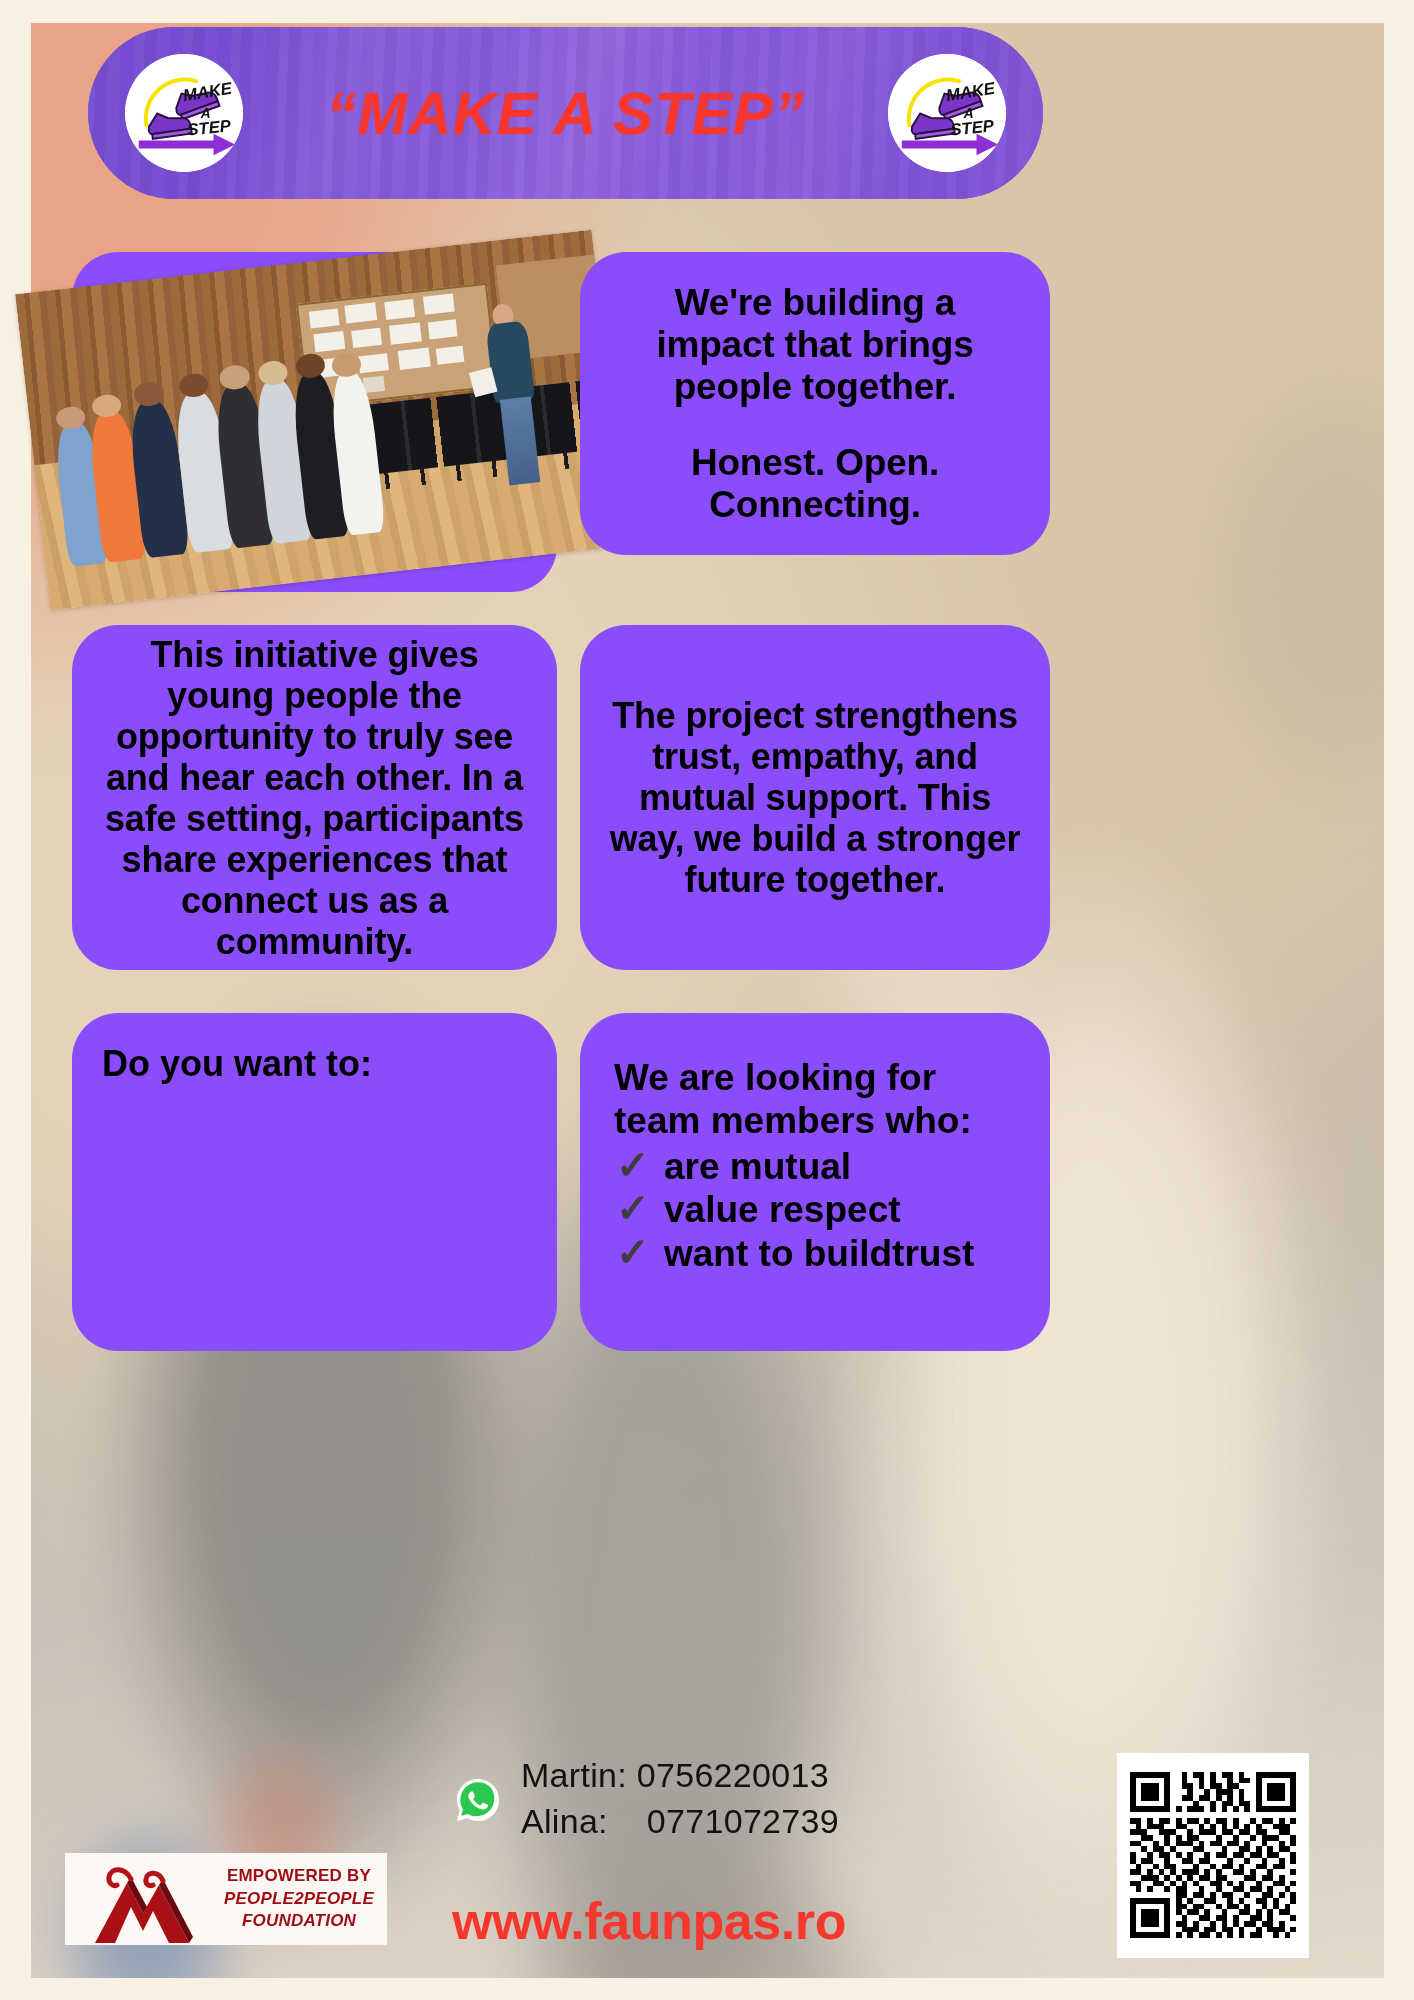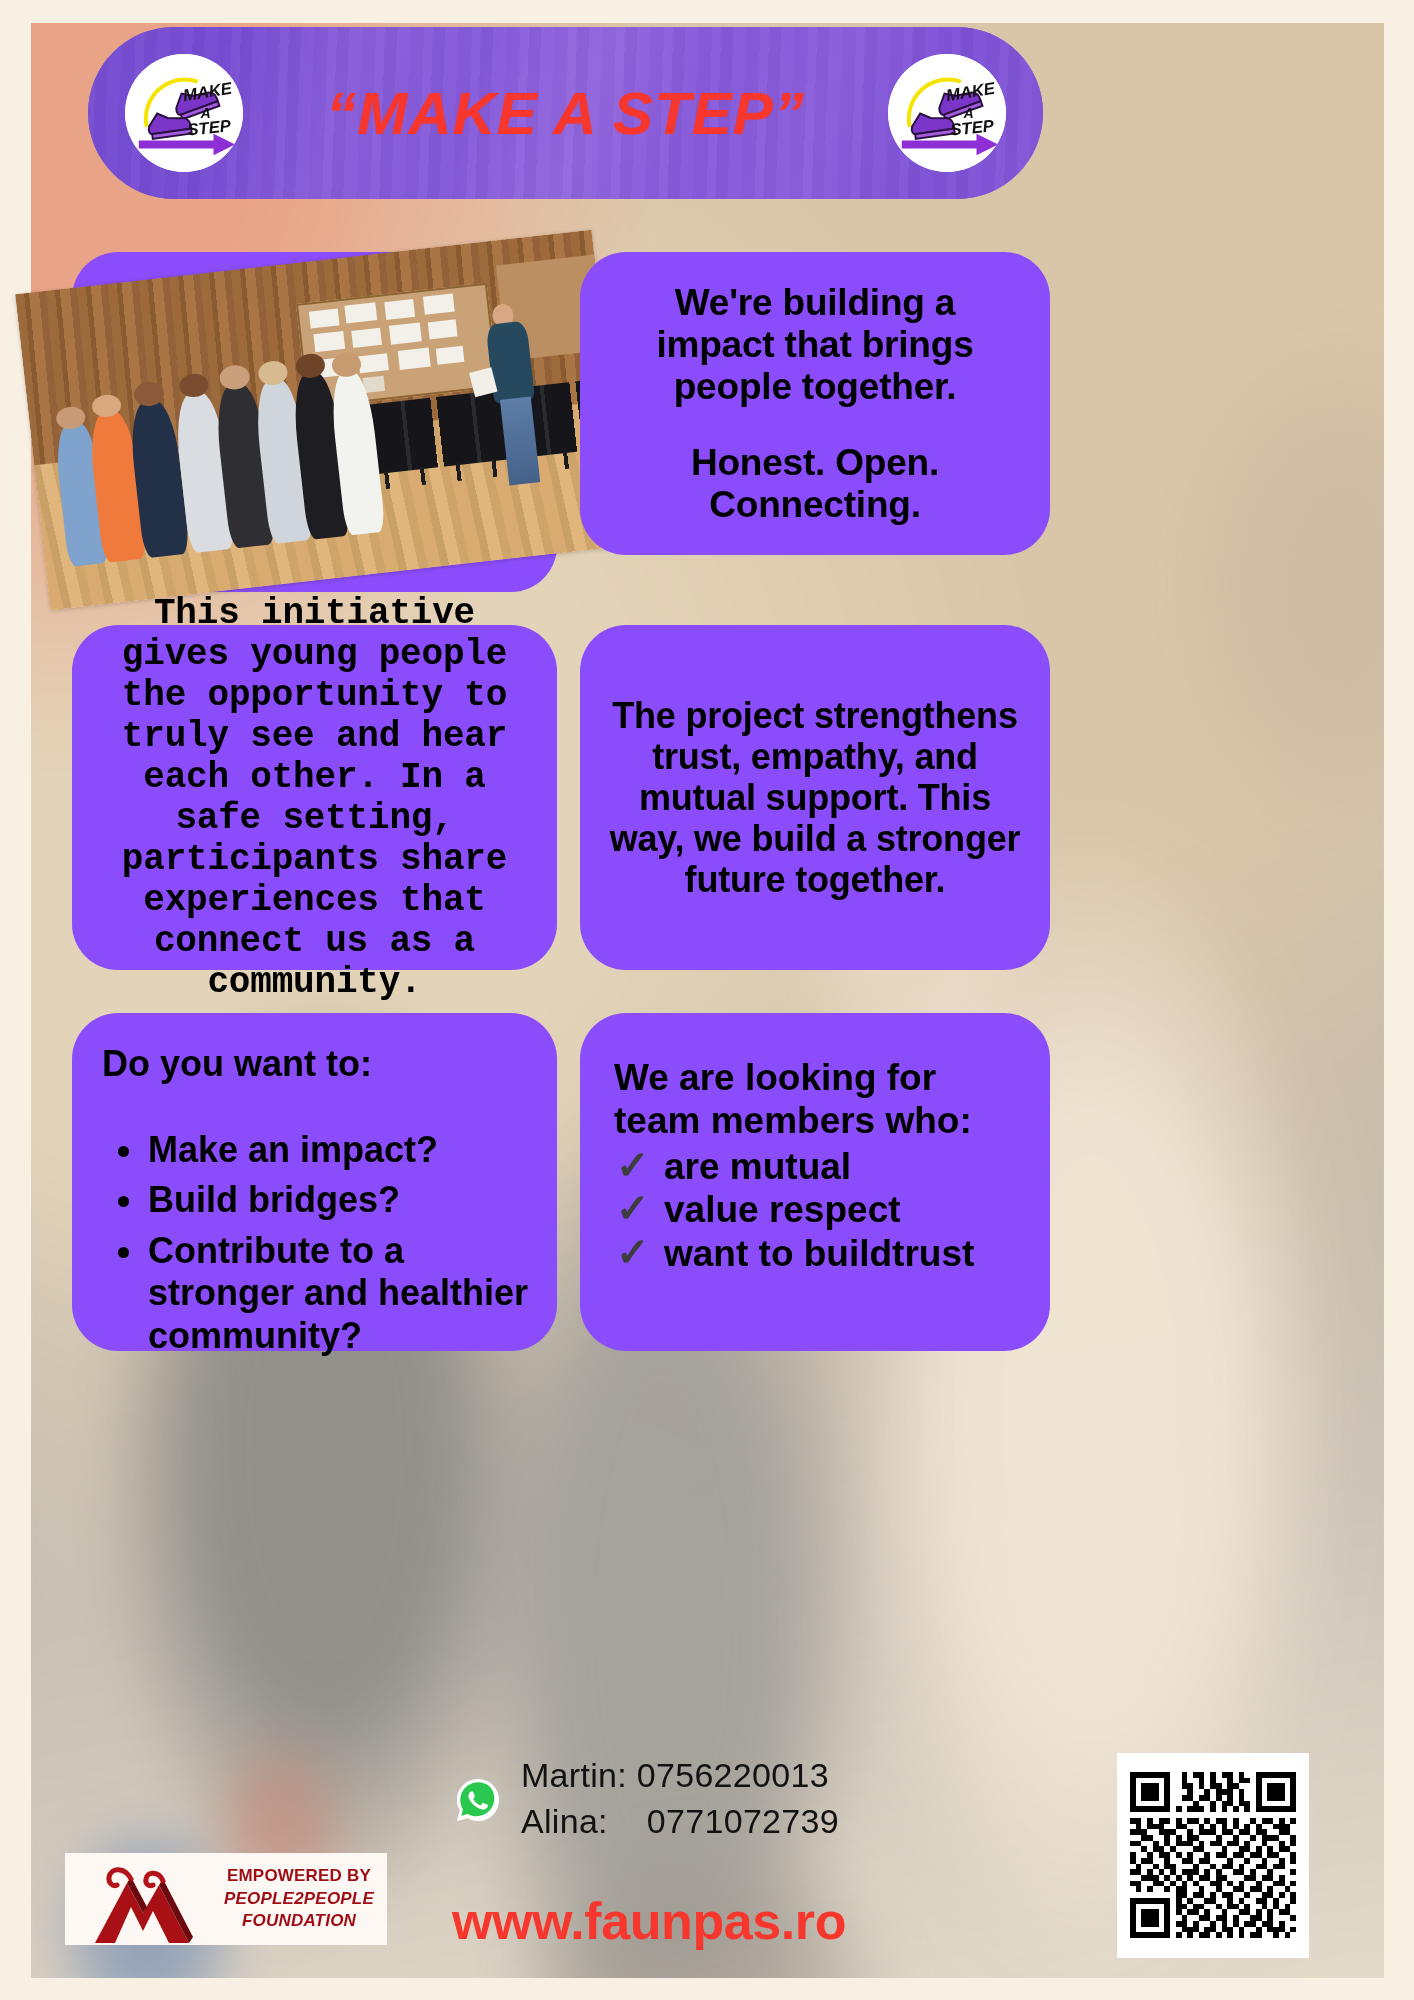--- a/index.html
+++ b/index.html
@@ -209,21 +209,21 @@
   }
 
   
   #card-intro   { left: 580px;  top: 252px;  width: 470px; height: 303px; }
   #card-left-2  { left: 72px;   top: 625px;  width: 485px; height: 345px; }
   #card-right-2 { left: 580px;  top: 625px;  width: 470px; height: 345px; }
   #card-left-3  { left: 72px;   top: 1013px; width: 485px; height: 338px; }
   #card-right-3 { left: 580px;  top: 1013px; width: 470px; height: 338px; }
 
   #card-intro .card-text   { font-size: 37px; }
-  #card-left-2 .card-text  { font-size: 36px; font-family: Liberation Mono, monospace; }
+  #card-left-2 .card-text  { font-size: 36px; }
   #card-right-2 .card-text { font-size: 36px; }
 
   
   #card-left-3 .inner {
     position: absolute; left: 20px; right: 18px; top: 30px;
     color: #000; font-weight: bold;
   }
   .list-head { font-size: 36px; margin-bottom: 44px; padding-left: 10px; }
   .bullets { list-style: none; }
   .bullets li {
@@ -439,25 +439,20 @@
     <div class="card-text">This initiative gives young people the opportunity to truly see and hear each other. In a safe setting, participants share experiences that connect us as a community.</div>
   </div>
 
   <div class="card" id="card-right-2">
     <div class="card-text">The project strengthens trust, empathy, and mutual support. This way, we build a stronger future together.</div>
   </div>
 
   <div class="card" id="card-left-3">
     <div class="inner">
       <div class="list-head">Do you want to:</div>
-      <ul class="bullets">
-        <li>Make an impact?</li>
-        <li>Build bridges?</li>
-        <li>Contribute to a stronger and healthier community?</li>
-      </ul>
     </div>
   </div>
 
   <div class="card" id="card-right-3">
     <div class="inner">
       <div class="check-head">
         <span>We are looking for</span><br>
         <span>team members who:</span>
       </div>
       <ul class="checks">

